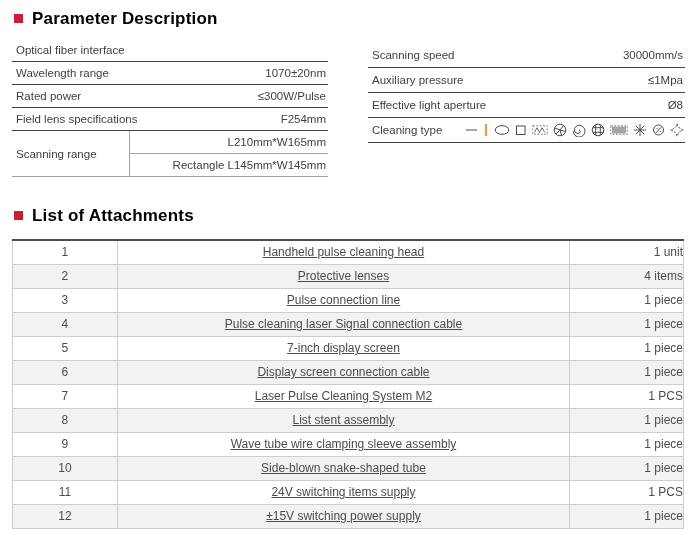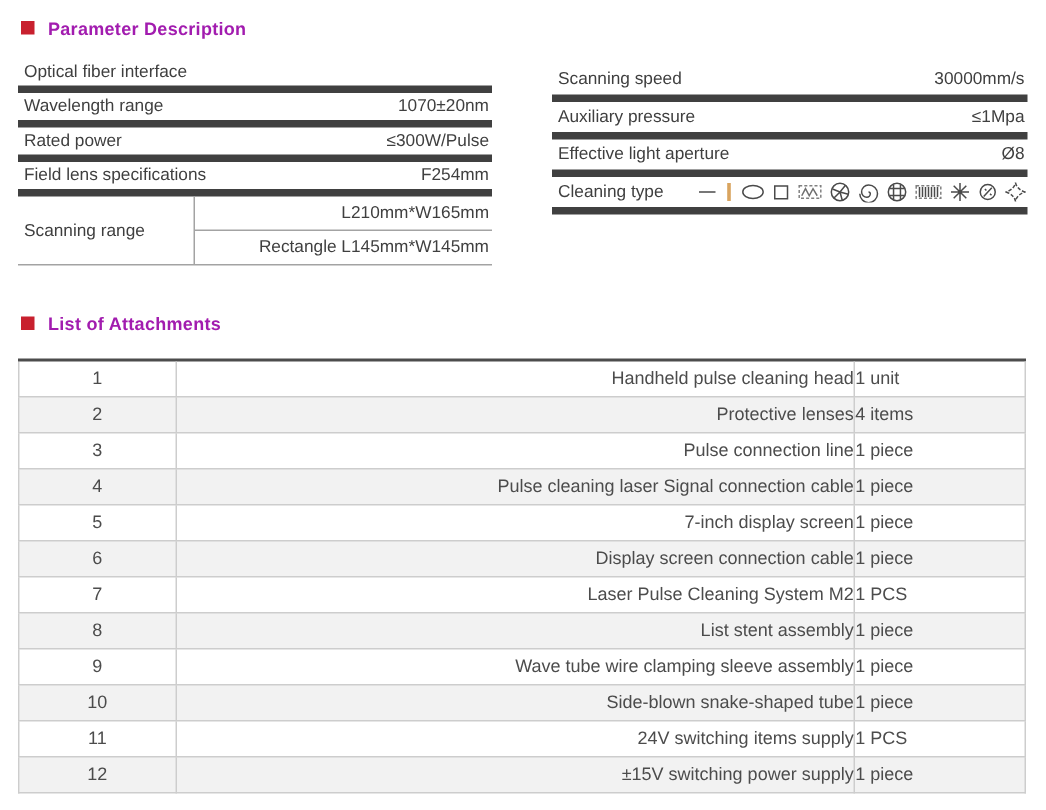--- a/index.html
+++ b/index.html
@@ -15,32 +15,32 @@
   
   .heading {
     display: flex; align-items: center;
     margin-left: 14px; height: 21px;
   }
   .heading .bullet {
     width: 9px; height: 9px; background: #c8202e;
     display: inline-block; margin-right: 9px; flex: 0 0 auto;
   }
   .heading .htext {
-    color: #a21caf; font-weight: 700; font-size: 12px; letter-spacing: 0.2px;
+    color: #000000; font-weight: 700; font-size: 17px; letter-spacing: 0.2px;
   }
 
   
   .param-section {
     display: flex; margin-top: 10px; padding-left: 12px; padding-right: 12px;
   }
   .ptable-left  { width: 316px; margin-right: 40px; }
   .ptable-right { width: 317px; padding-top: 4px; }
   .prow {
     display: flex; justify-content: space-between; align-items: center;
-    height: 23px; border-bottom: 5px solid #404040;
+    height: 23px; border-bottom: 1px solid #404040;
     font-size: 11.5px;
   }
   .ptable-right .prow { height: 25px; }
   .prow .plabel { padding-left: 4px; color: #3f3f3f; }
   .prow .pvalue { padding-right: 2px; color: #3f3f3f; }
 
   
   .prow-double {
     display: flex; height: 46px; border-bottom: 1px solid #a3a3a3;
     font-size: 11.5px;
@@ -69,22 +69,22 @@
     border-top: 2px solid #4d4d4d;
     font-size: 12px; color: #4c4c4c;
   }
   table.attach td {
     border: 1px solid #cdcdcd; border-top: none;
     height: 24px; padding: 0;
   }
   table.attach tr:first-child td { border-top: 2px solid #4d4d4d; }
   table.attach tr:nth-child(even) { background: #f2f2f2; }
   td.c-no  { width: 105px; text-align: center; }
-  td.c-name{ width: 453px; text-align: right; padding-left: 36px; }
-  td.c-qty { width: 114px; text-align: left; margin-top: 48px; }
+  td.c-name{ width: 453px; text-align: center; padding-left: 36px; text-decoration: underline; }
+  td.c-qty { width: 114px; text-align: right; margin-top: 48px; }
 </style>
 </head>
 <body>
 
 <div class="page">
 
   <div class="heading">
     <span class="bullet"></span>
     <span class="htext">Parameter Description</span>
   </div>

